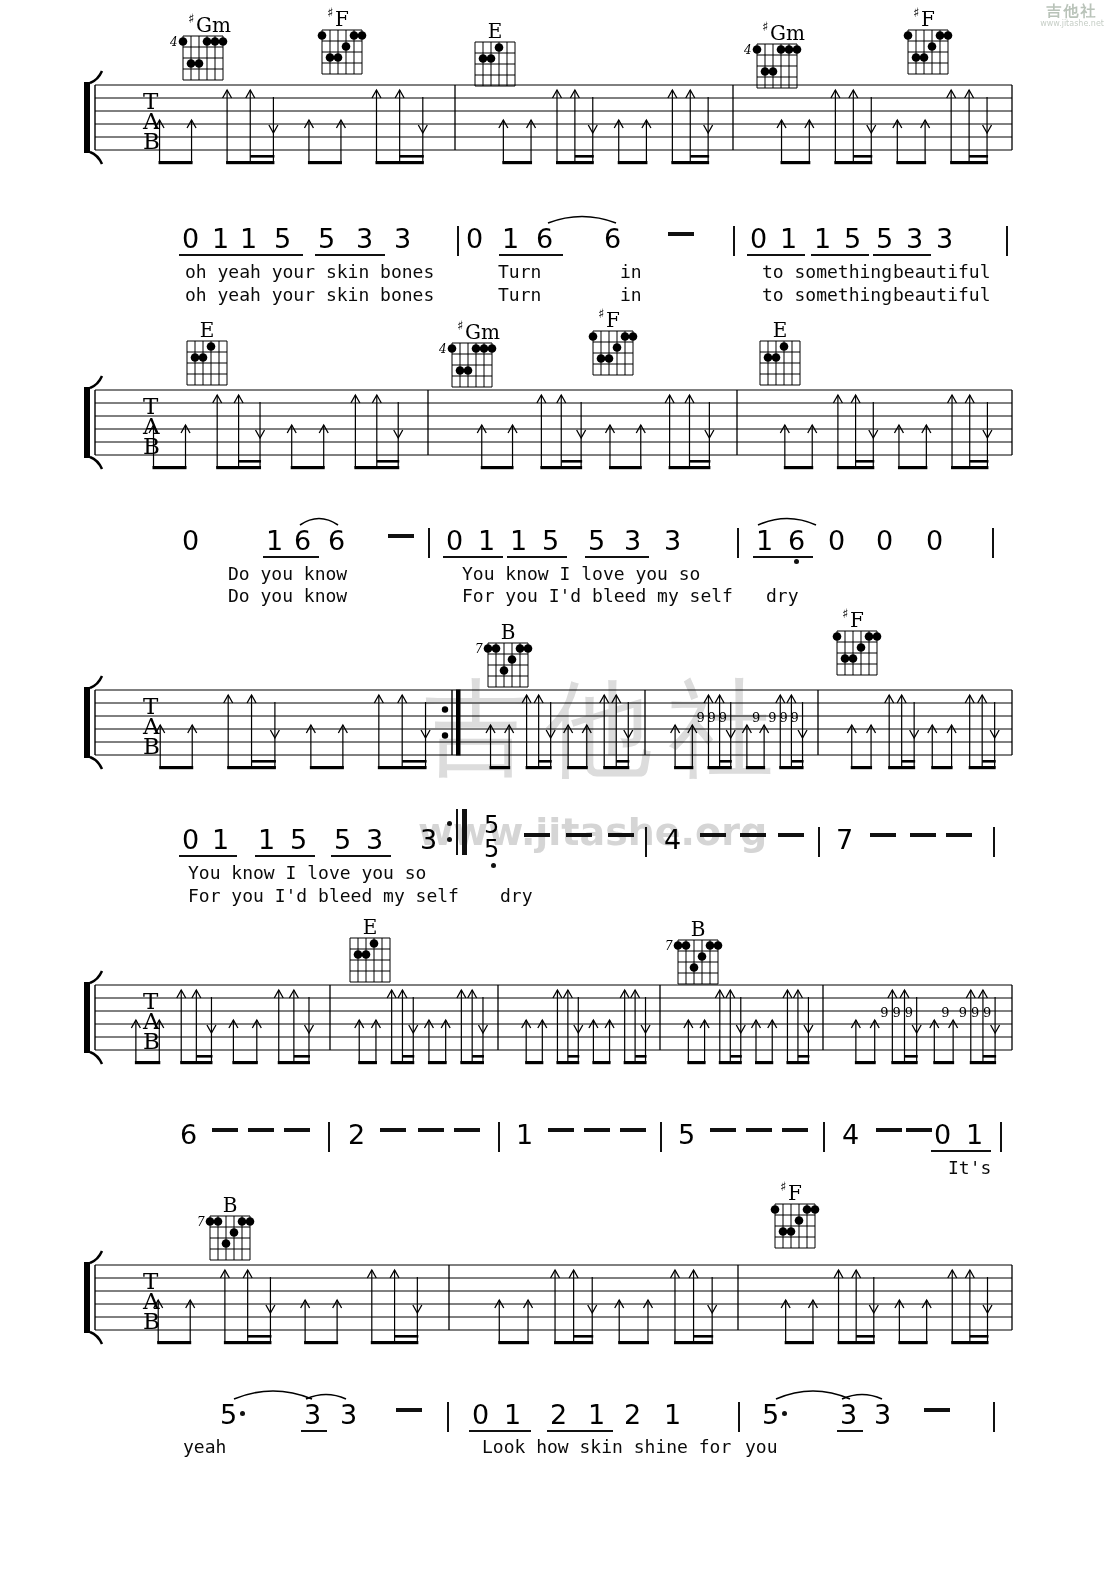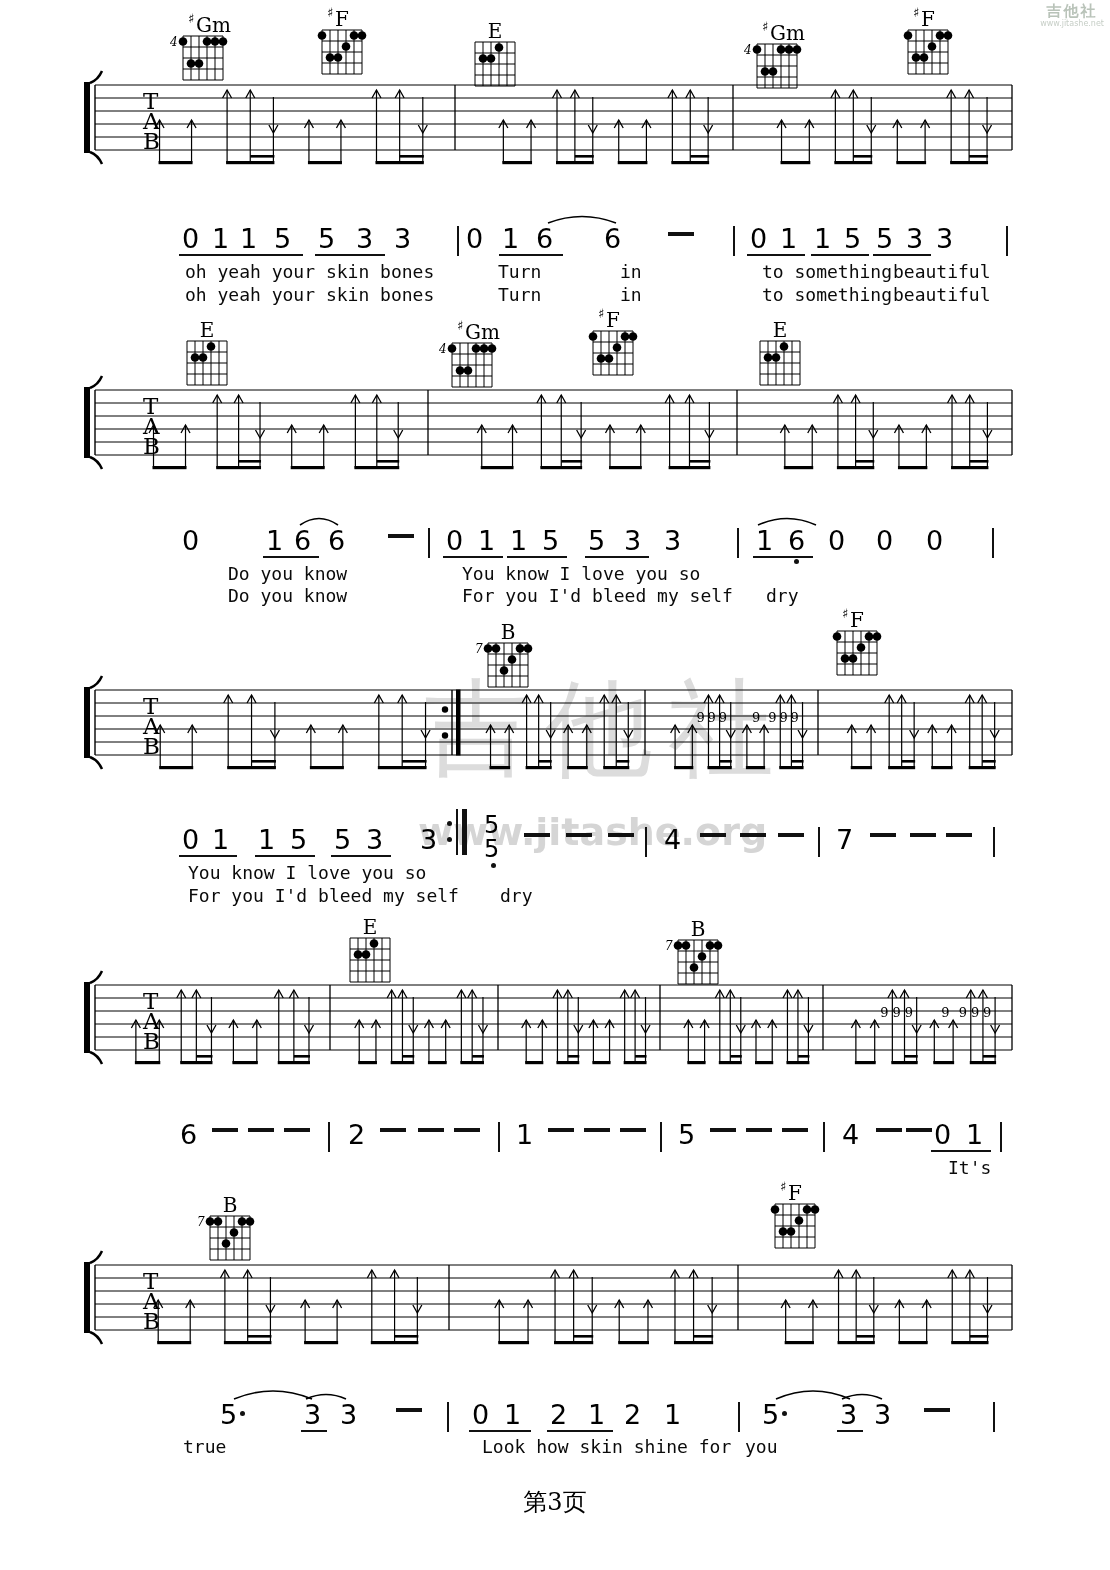--- a/index.html
+++ b/index.html
@@ -1028,24 +1028,23 @@
       <div class="lyric" style="position: absolute; left: 893px; top: 285px;">beautiful</div>
       <div class="lyric" style="position: absolute; left: 228px; top: 564px;">Do you know</div>
       <div class="lyric" style="position: absolute; left: 462px; top: 564px;">You know I love you so</div>
       <div class="lyric" style="position: absolute; left: 228px; top: 586px;">Do you know</div>
       <div class="lyric" style="position: absolute; left: 462px; top: 586px;">For you I'd bleed my self</div>
       <div class="lyric" style="position: absolute; left: 766px; top: 586px;">dry</div>
       <div class="lyric" style="position: absolute; left: 188px; top: 863px;">You know I love you so</div>
       <div class="lyric" style="position: absolute; left: 188px; top: 886px;">For you I'd bleed my self</div>
       <div class="lyric" style="position: absolute; left: 500px; top: 886px;">dry</div>
       <div class="lyric" style="position: absolute; left: 948px; top: 1158px;">It's</div>
-      <div class="lyric" style="position: absolute; left: 183px; top: 1437px;">true</div>
+      <div class="lyric" style="position: absolute; left: 183px; top: 1437px;">yeah</div>
       <div class="lyric" style="position: absolute; left: 482px; top: 1437px;">Look how skin shine for</div>
       <div class="lyric" style="position: absolute; left: 745px; top: 1437px;">you</div>
     </div>
 
   <div id="wm-corner">
     <div id="wm-corner-title">吉他社</div>
     <div id="wm-corner-url">www.jitashe.net</div>
   </div>
 
-  <div id="footer">第3页</div>
 </div>
 
 </body></html>

